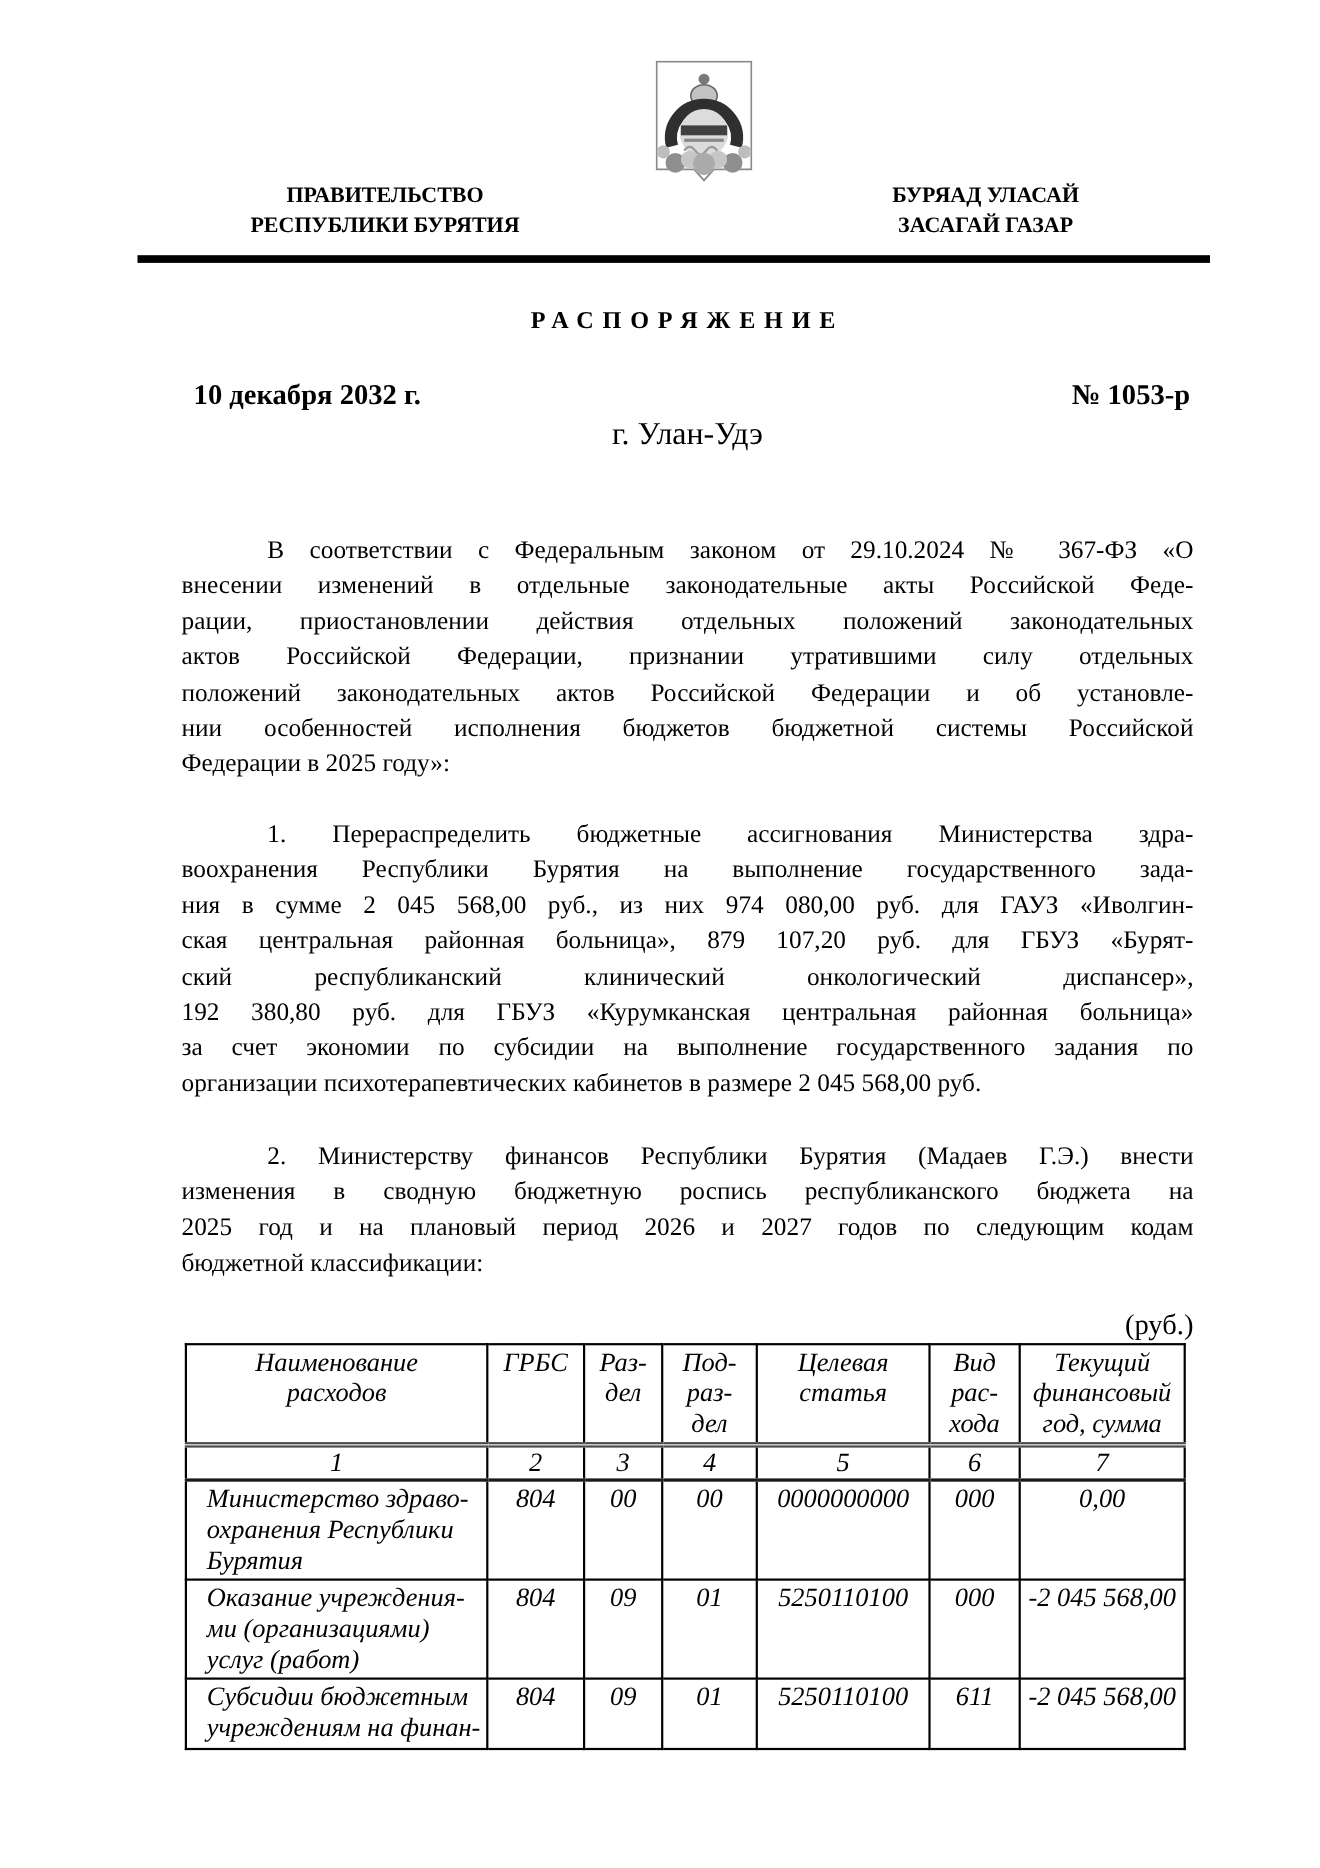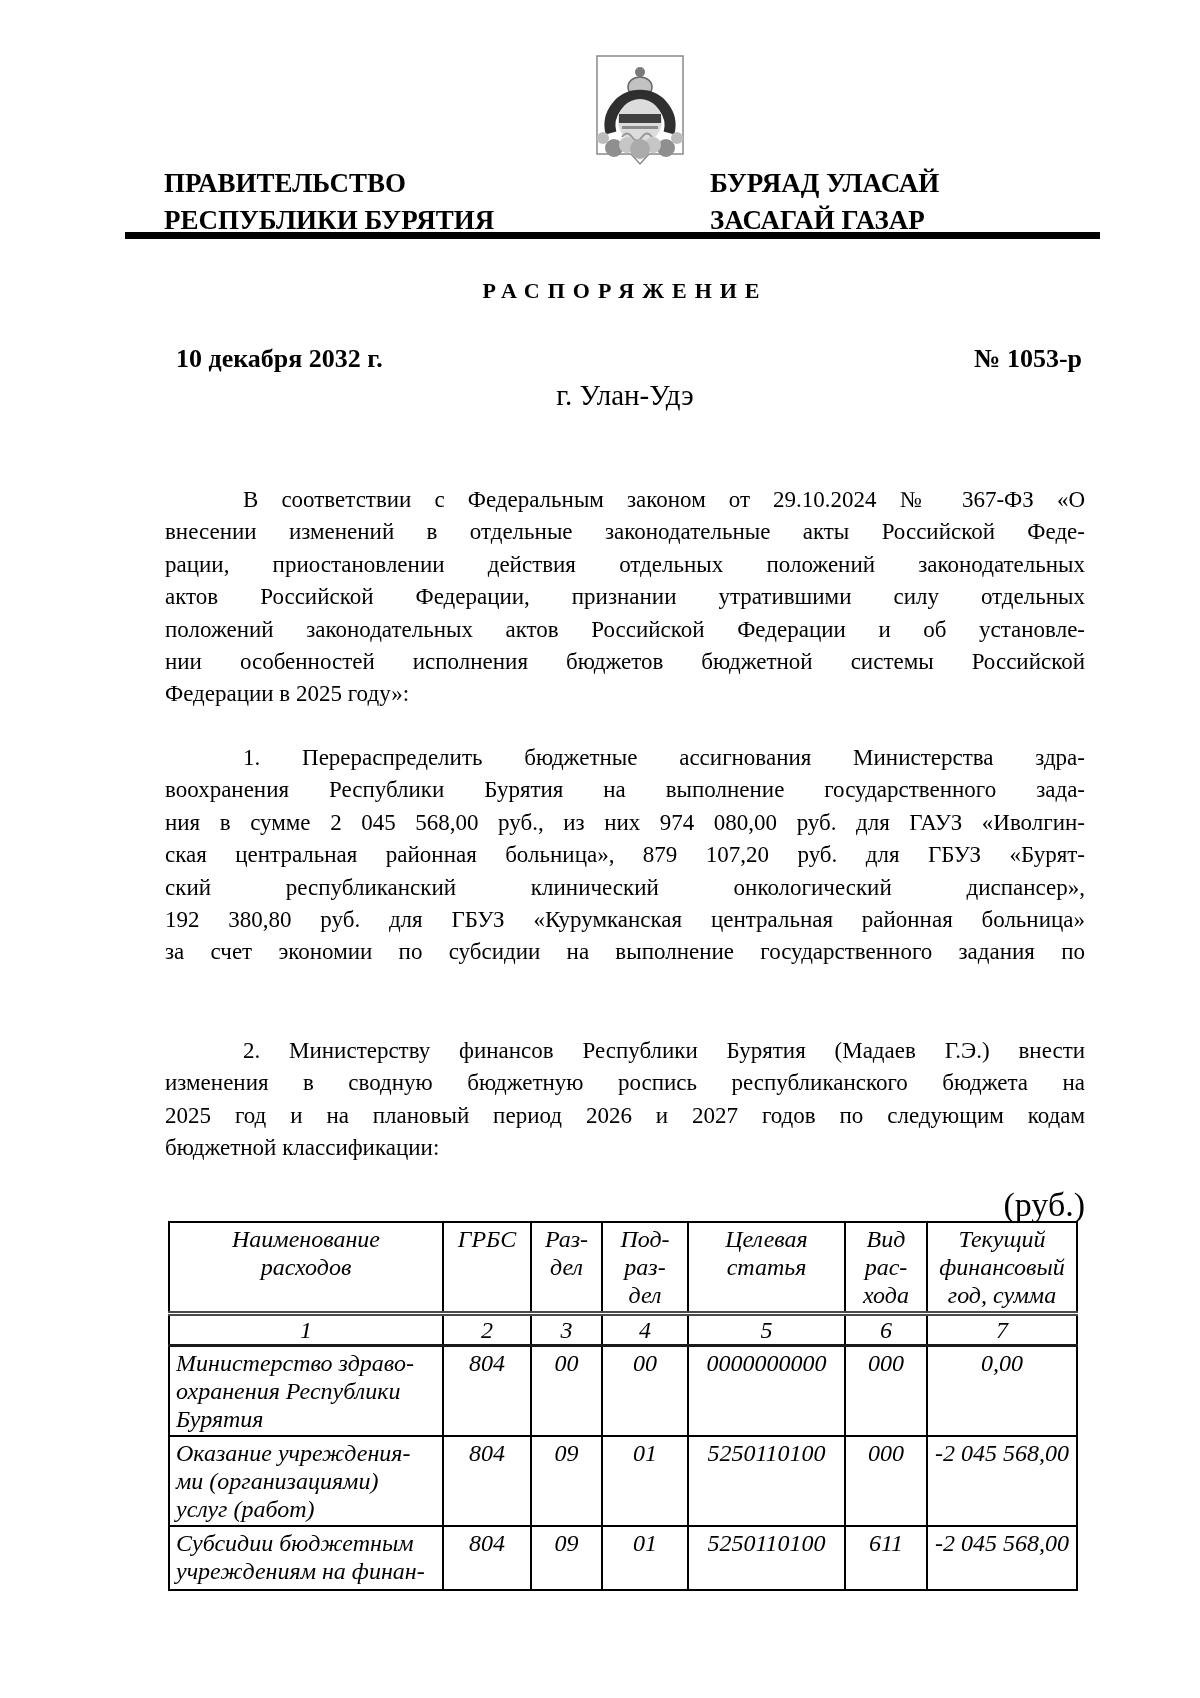--- a/index.html
+++ b/index.html
@@ -6,47 +6,47 @@
   .page{
     position:relative;
     width:1200px;height:1698px;
     background:#ffffff;color:#000;
     font-family:"Liberation Serif","DejaVu Serif",serif;
     overflow:hidden;
     margin:0 auto;
   }
   .abs{position:absolute;}
   .org{
-    width:372px;font-weight:bold;
-    font-size:27px;line-height:37px;white-space:pre-line;
+    width:372px;text-align:center;font-weight:bold;
+    font-size:20px;line-height:27px;white-space:pre-line;
   }
   .emblem{width:96px;height:118px;}
   .rule{background:#000;height:7px;}
   .doc-title{
     width:920px;text-align:center;font-weight:bold;
     font-size:22px;letter-spacing:8px;
   }
   .bold26{font-weight:bold;font-size:26px;line-height:30px;}
   .city{width:920px;text-align:center;font-size:29px;line-height:30px;}
   .para{width:920px;font-size:23px;line-height:32.4px;}
   .jl{text-align:justify;text-align-last:justify;}
   .jl.ind{padding-left:78px;}
   .ll{text-align:left;}
-  .rub-note{font-size:34px;line-height:30px;}
+  .rub-note{font-size:26px;line-height:30px;}
   table.budget{
     border-collapse:collapse;table-layout:fixed;width:908px;
     font-size:24px;line-height:28px;font-style:italic;
   }
   table.budget th,table.budget td{
     border:2px solid #000;vertical-align:top;text-align:center;
     font-weight:normal;padding:2px 3px;white-space:pre-line;overflow:hidden;
   }
   table.budget thead tr.labels th{border-bottom:5px double #4a4a4a;}
   table.budget thead tr.nums td{border-bottom:3px solid #1a1a1a;line-height:24px;}
-  table.budget td.name{text-align:left;padding-left:6px;}
+  table.budget td.name{text-align:left;padding-left:18px;}
 </style>
 </head>
 <body>
 
 <div class="page">
 
   <div class="abs org" style="left:164px;top:165px;">ПРАВИТЕЛЬСТВО
 РЕСПУБЛИКИ БУРЯТИЯ</div>
 
   <div class="abs emblem" style="left:592px;top:55px;">
@@ -93,20 +93,21 @@
   </div>
 
   <div class="abs para" style="left:165px;top:742px;">
     <div class="jl ind">1. Перераспределить бюджетные ассигнования Министерства здра-</div>
     <div class="jl">воохранения Республики Бурятия на выполнение государственного зада-</div>
     <div class="jl">ния в сумме 2 045 568,00 руб., из них 974 080,00 руб. для ГАУЗ «Иволгин-</div>
     <div class="jl">ская центральная районная больница», 879 107,20 руб. для ГБУЗ «Бурят-</div>
     <div class="jl">ский республиканский клинический онкологический диспансер»,</div>
     <div class="jl">192 380,80 руб. для ГБУЗ «Курумканская центральная районная больница»</div>
     <div class="jl">за счет экономии по субсидии на выполнение государственного задания по</div>
+    <div class="ll">организации психотерапевтических кабинетов в размере 2 045 568,00 руб.</div>
   </div>
 
   <div class="abs para" style="left:165px;top:1035px;">
     <div class="jl ind">2. Министерству финансов Республики Бурятия (Мадаев Г.Э.) внести</div>
     <div class="jl">изменения в сводную бюджетную роспись республиканского бюджета на</div>
     <div class="jl">2025 год и на плановый период 2026 и 2027 годов по следующим кодам</div>
     <div class="ll">бюджетной классификации:</div>
   </div>
 
   <div class="abs rub-note" style="right:115px;top:1190px;">(руб.)</div>

